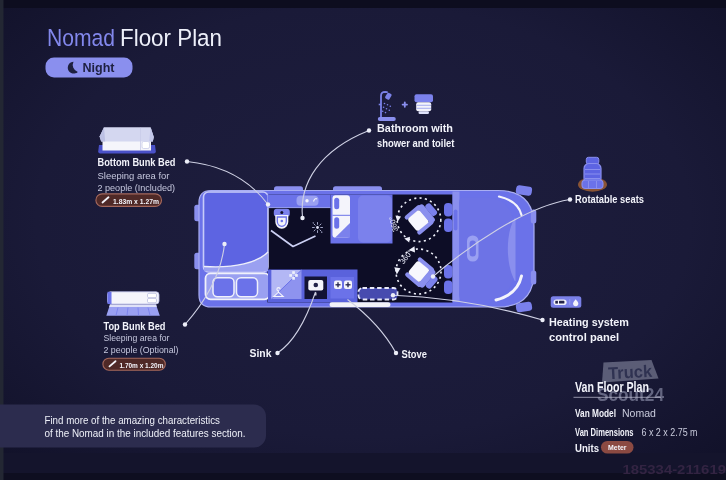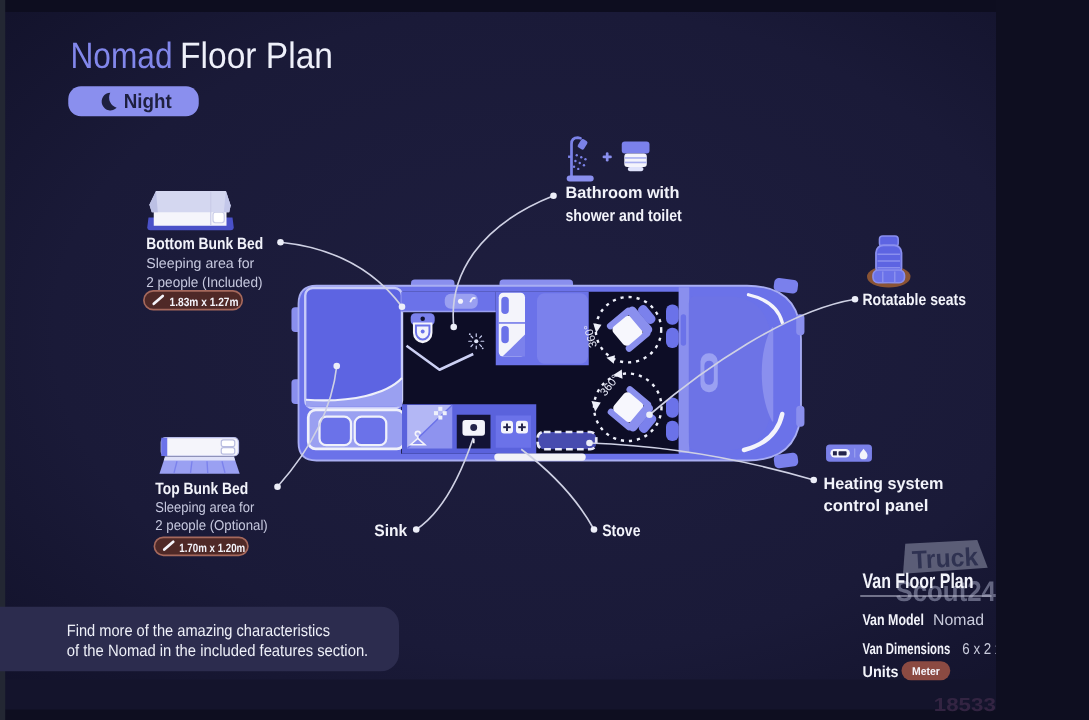--- a/index.html
+++ b/index.html
@@ -1,16 +1,16 @@
 <!DOCTYPE html>
 <html><head>
 <meta charset="utf-8">
 <style>
   html,body{margin:0;padding:0;background:#0e0e20;}
-  #stage{position:relative;width:664px;height:480px;overflow:hidden;}
+  #stage{position:relative;width:726px;height:480px;overflow:hidden;}
   svg text{font-family:"Liberation Sans",sans-serif;}
 </style>
 </head>
 <body>
 <div id="stage">
 <svg width="726" height="480" viewBox="0 0 726 480">
 <defs>
   <radialGradient id="bgg" cx="50%" cy="46%" r="75%">
     <stop offset="0%" stop-color="#1e1e3f"></stop>
     <stop offset="60%" stop-color="#1a1a38"></stop>

